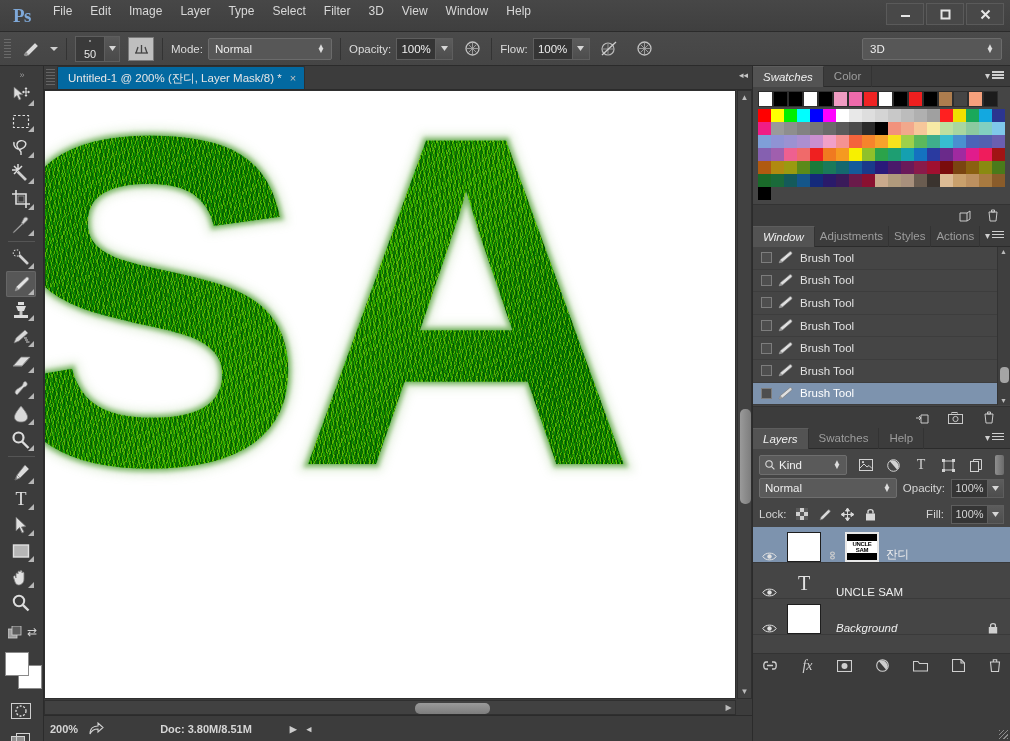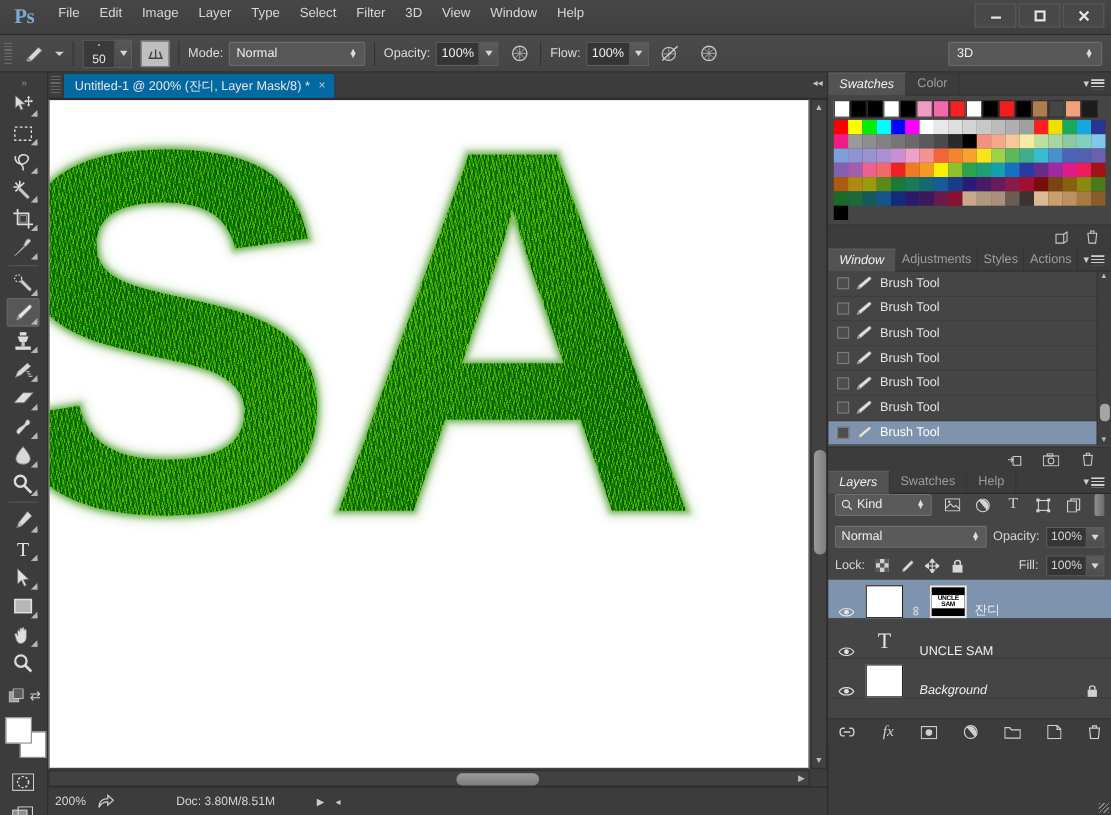--- a/index.html
+++ b/index.html
@@ -202,21 +202,21 @@
   }
   .hscroll .thumb { position: absolute; top: 2px; left: 370px; width: 75px; height: 11px;
     background: linear-gradient(to bottom, #9a9a9a, #7d7d7d); border-radius: 5px; }
   .hscroll .arr { position: absolute; top: 0; height: 13px; width: 13px; display: flex; align-items: center; justify-content: center; color: #bbb; font-size: 8px;}
 
   
   .statusbar {
     position: absolute; left: 44px; bottom: 0; width: 708px; height: 26px;
     background: #3c3c3c; border-top: 1px solid #2b2b2b;
     display: flex; align-items: center; padding-left: 6px; gap: 10px;
-    font-size: 11px; color: #d5d5d5;
+    font-size: 11px; color: #d5d5d5; font-weight: bold;
   }
   .share-ic { width: 16px; height: 14px; display:flex;align-items:center;justify-content:center; }
   .status-arrow { color: #ccc; font-size: 9px; }
 
   
   .dock {
     position: absolute; top: 66px; right: 0; width: 258px; height: 675px;
     background: #3c3c3c; border-left: 1px solid #2b2b2b;
   }
   .panel-tabs {
@@ -257,21 +257,21 @@
   .hist-cb { width: 11px; height: 11px; border: 1px solid #7d7d7d; background: #4e4e4e; }
   .brush-ic { width: 16px; height: 14px; display:flex;align-items:center;justify-content:center;}
   .hist-scroll { position: absolute; right: 0; top: 0; width: 13px; height: 158px; background: #3f3f3f; border-left: 1px solid #333;}
   .hist-scroll .thumb { position: absolute; left: 2px; top: 120px; width: 9px; height: 16px; background: #a5a5a5; border-radius: 4px; }
   .hist-footer {
     height: 22px; background: #3c3c3c; border-top: 1px solid #333;
     display: flex; align-items: center; justify-content: flex-end; gap: 18px; padding-right: 14px;
   }
 
   
-  .lay-filter { height: 26px; display: flex; align-items: flex-start; gap: 10px; padding: 0 6px; background: #454545; }
+  .lay-filter { height: 26px; display: flex; align-items: flex-end; gap: 10px; padding: 0 6px; background: #454545; }
   .kind-select {
     width: 98px; height: 20px; background: #5a5a5a; border: 1px solid #6e6e6e; border-radius: 2px;
     display: flex; align-items: center; padding: 0 5px; justify-content: space-between;
     font-size: 11.5px; color: #eee;
   }
   .filt-ic { width: 20px; height: 20px; display: flex; align-items: center; justify-content: center; color: #d2d2d2; font-size: 13px; }
   .lay-toggle { width: 10px; height: 20px; background: linear-gradient(to right,#8f8f8f,#6a6a6a); border-radius: 2px; margin-left: auto;}
   .lay-blend { height: 26px; display: flex; align-items: center; gap: 6px; padding: 0 6px; background: #454545; }
   .blend-select {
     width: 140px; height: 20px; background: #5a5a5a; border: 1px solid #6e6e6e; border-radius: 2px;

